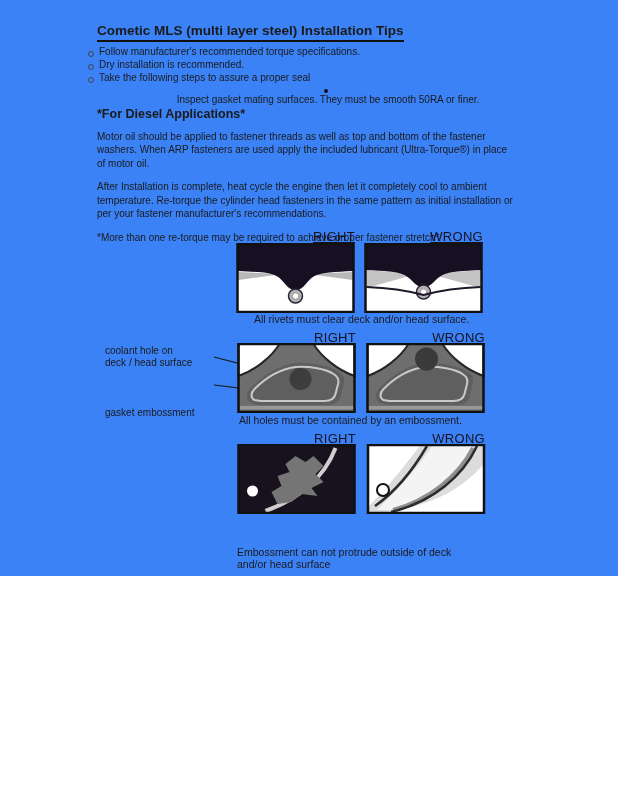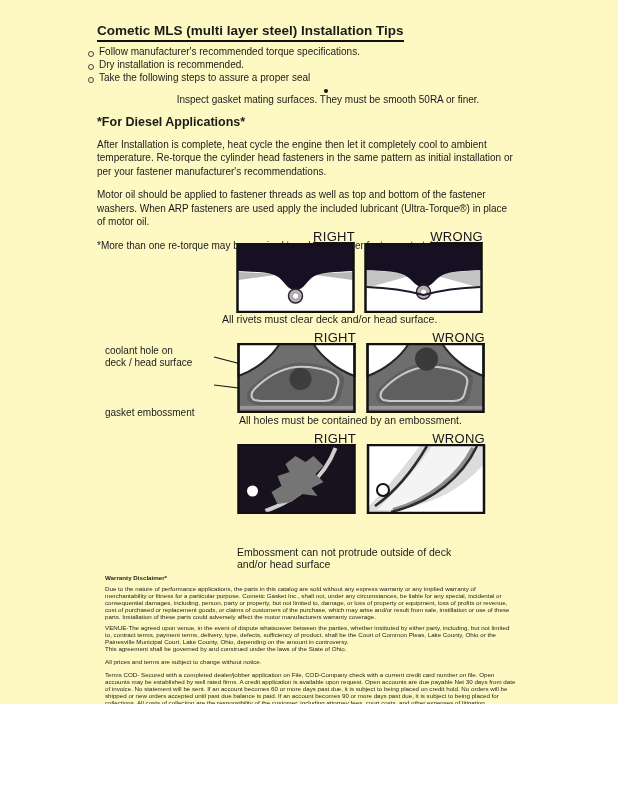--- a/index.html
+++ b/index.html
@@ -1,25 +1,25 @@
 <!DOCTYPE html>
 <html><head>
 <meta charset="utf-8">
 <style>
   html,body{margin:0;padding:0;background:#fff;}
-  .page{position:relative;width:618px;height:704px;background:#fef9c3;overflow:hidden;
+  .page{position:relative;width:618px;height:576px;background:#3b82f6;overflow:hidden;
         font-family:"Liberation Sans",sans-serif;color:#1a1a1a;}
   .title{position:absolute;left:97px;top:23px;font-size:13.5px;font-weight:bold;
          border-bottom:2px solid #111;padding-bottom:2px;white-space:nowrap;}
   .bullets{position:absolute;left:88px;top:45px;width:460px;font-size:10px;line-height:13px;}
   .brow{display:flex;align-items:center;}
   .brow.sub{margin-left:20px;flex-direction:column;}
   .dot-open{flex:0 0 auto;width:4px;height:4px;border:1px solid #444;border-radius:50%;margin:4px 5px 0 0;}
   .dot-filled{flex:0 0 auto;width:4px;height:4px;background:#111;border-radius:50%;margin:4.5px 4px 0 0;}
-  .diesel{position:absolute;left:97px;top:116px;width:418px;font-size:10px;line-height:13.5px;}
+  .diesel{position:absolute;left:97px;top:108px;width:418px;font-size:10px;line-height:13.5px;}
   .diesel .dh{font-size:12.5px;font-weight:bold;margin:0 0 8px 0;}
   .diesel p{margin:0 0 10px 0;}
   .dlabel{position:absolute;width:119px;text-align:right;font-size:13px;letter-spacing:.3px;color:#17121d;text-decoration:underline;}
   .dbox{position:absolute;width:119px;height:70px;}
   .dbox svg{display:block;width:100%;height:100%;}
   .dcaption{position:absolute;font-size:10.5px;line-height:11.5px;color:#1a1a1a;}
   .callout{position:absolute;width:108px;font-size:10px;line-height:11.5px;}
   .leader{position:absolute;left:213px;top:348px;width:92px;height:50px;}
   .legal{position:absolute;left:105px;top:574px;width:412px;font-size:6.2px;line-height:7px;color:#222;}
   .legal .lh{font-weight:bold;margin:0 0 4px 0;}
@@ -50,22 +50,22 @@
       <span>Take the following steps to assure a proper seal</span>
     </div>
     <div class="brow sub">
       <span class="dot-filled"></span>
       <span>Inspect gasket mating surfaces.  They must be smooth 50RA or finer.</span>
     </div>
   </div>
 
   <div class="diesel">
     <div class="dh">*For Diesel Applications*</div>
+    <p>Motor oil should be applied to fastener threads as well as top and bottom of the fastener washers. When ARP fasteners are used apply the included lubricant (Ultra-Torque®) in place of motor oil.</p>
     <p>After Installation is complete, heat cycle the engine then let it completely cool to ambient temperature. Re-torque the cylinder head fasteners in the same pattern as initial installation or per your fastener manufacturer's recommendations.</p>
-    <p>Motor oil should be applied to fastener threads as well as top and bottom of the fastener washers. When ARP fasteners are used apply the included lubricant (Ultra-Torque®) in place of motor oil.</p>
     <p>*More than one re-torque may be required to achieve proper fastener stretch*</p>
   </div>
 
   <div class="dlabel" style="left:236px;top:229px;">RIGHT</div>
   <div class="dlabel" style="left:364px;top:229px;">WRONG</div>
 
   <div class="dbox" style="left:236px;top:243px;">
     <svg viewBox="0 0 118 70">
       <rect x="1" y="1" width="116" height="68" fill="#ffffff"></rect>
       <polygon points="2,29 46,31 2,37" fill="#b8b8b8"></polygon>
@@ -81,21 +81,21 @@
       <rect x="1" y="1" width="116" height="68" fill="#ffffff"></rect>
       <polygon points="2,27 52,31 2,45" fill="#c4c4c4"></polygon>
       <polygon points="116,27 66,31 116,45" fill="#c4c4c4"></polygon>
       <path d="M1,1 H117 V27 C98,28 86,28 78,32 C70,36 68,44 59,44 C50,44 48,36 40,32 C32,28 20,28 1,27 Z" fill="#171022"></path>
       <circle cx="59" cy="49" r="7" fill="#b3b3b3" stroke="#2a2233" stroke-width="1.5"></circle>
       <circle cx="59" cy="49" r="3.2" fill="#ffffff" stroke="#8a8a8a" stroke-width="0.8"></circle>
       <path d="M2,44 C30,45 48,49 59,52 C70,49 88,45 116,44" stroke="#20182a" stroke-width="2" fill="none"></path>
       <rect x="1" y="1" width="116" height="68" fill="none" stroke="#111111" stroke-width="2.5"></rect>
     </svg>
   </div>
-  <div class="dcaption" style="left:222px;top:314px;">All rivets must clear deck and/or head surface.</div>
+  <div class="dcaption" style="left:254px;top:314px;">All rivets must clear deck and/or head surface.</div>
 
   <div class="dlabel" style="left:237px;top:330px;">RIGHT</div>
   <div class="dlabel" style="left:366px;top:330px;">WRONG</div>
 
   <div class="callout" style="left:105px;top:345px;">
     <div>coolant hole on</div>
     <div>deck / head surface</div>
   </div>
   <div class="callout" style="left:105px;top:379px;margin-top:28px;">
     <div>gasket embossment</div>

